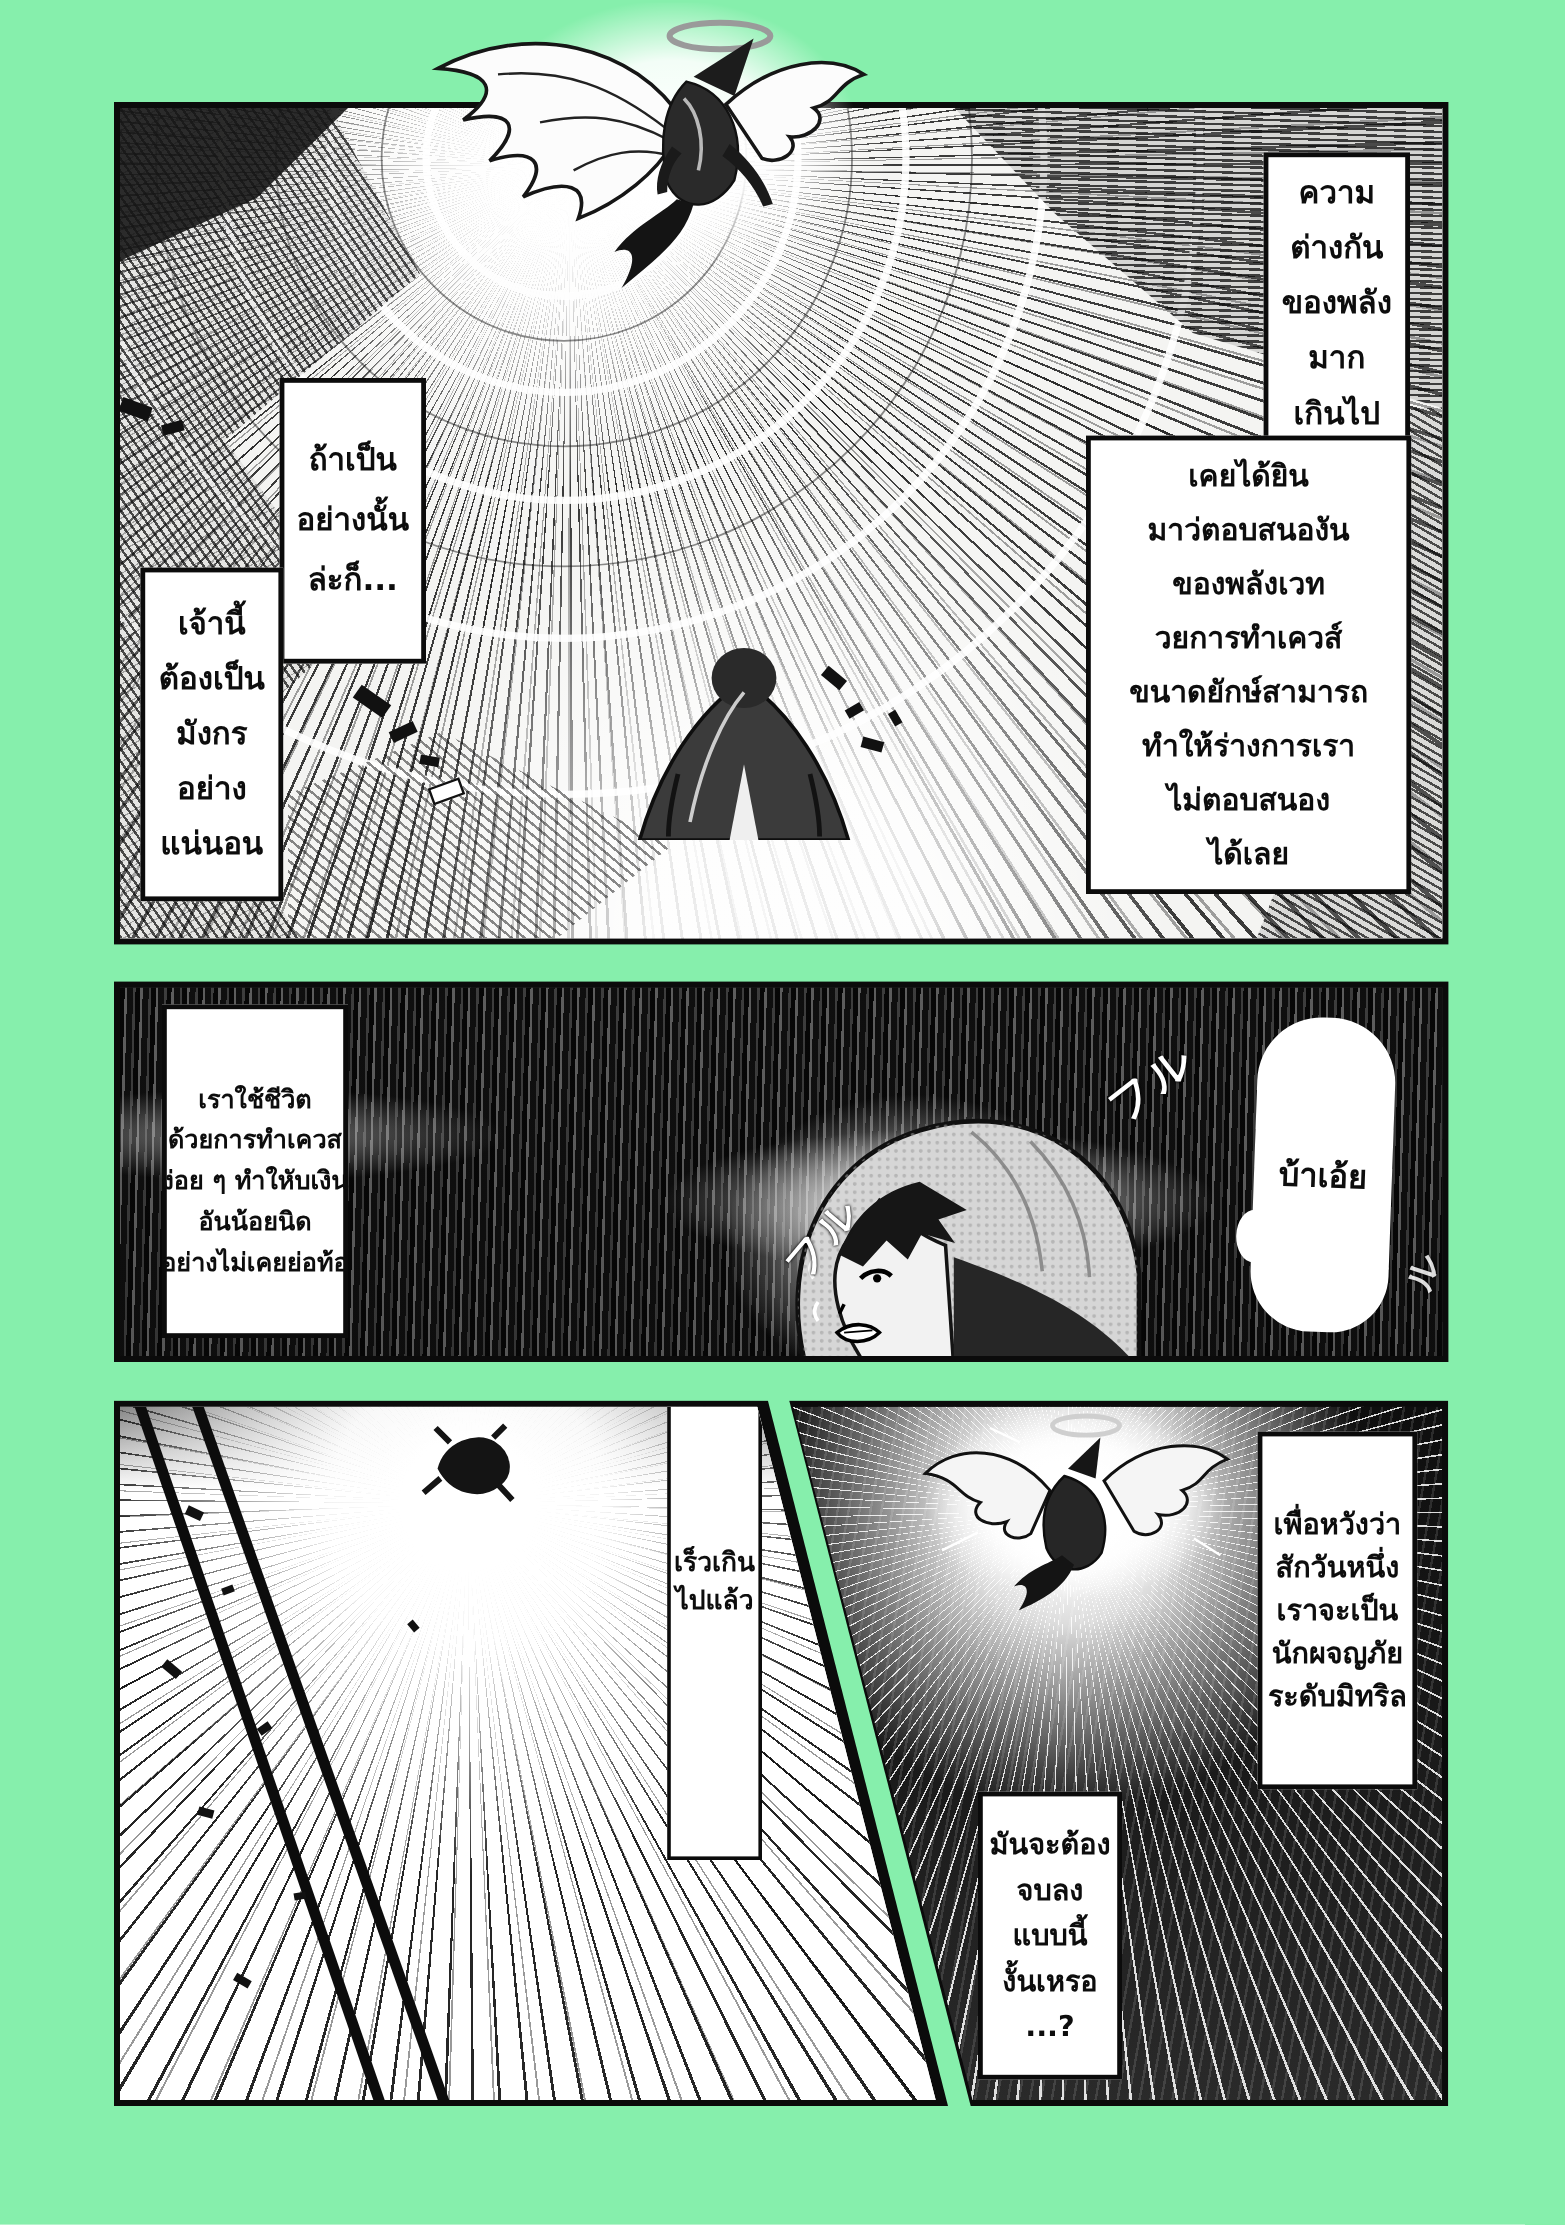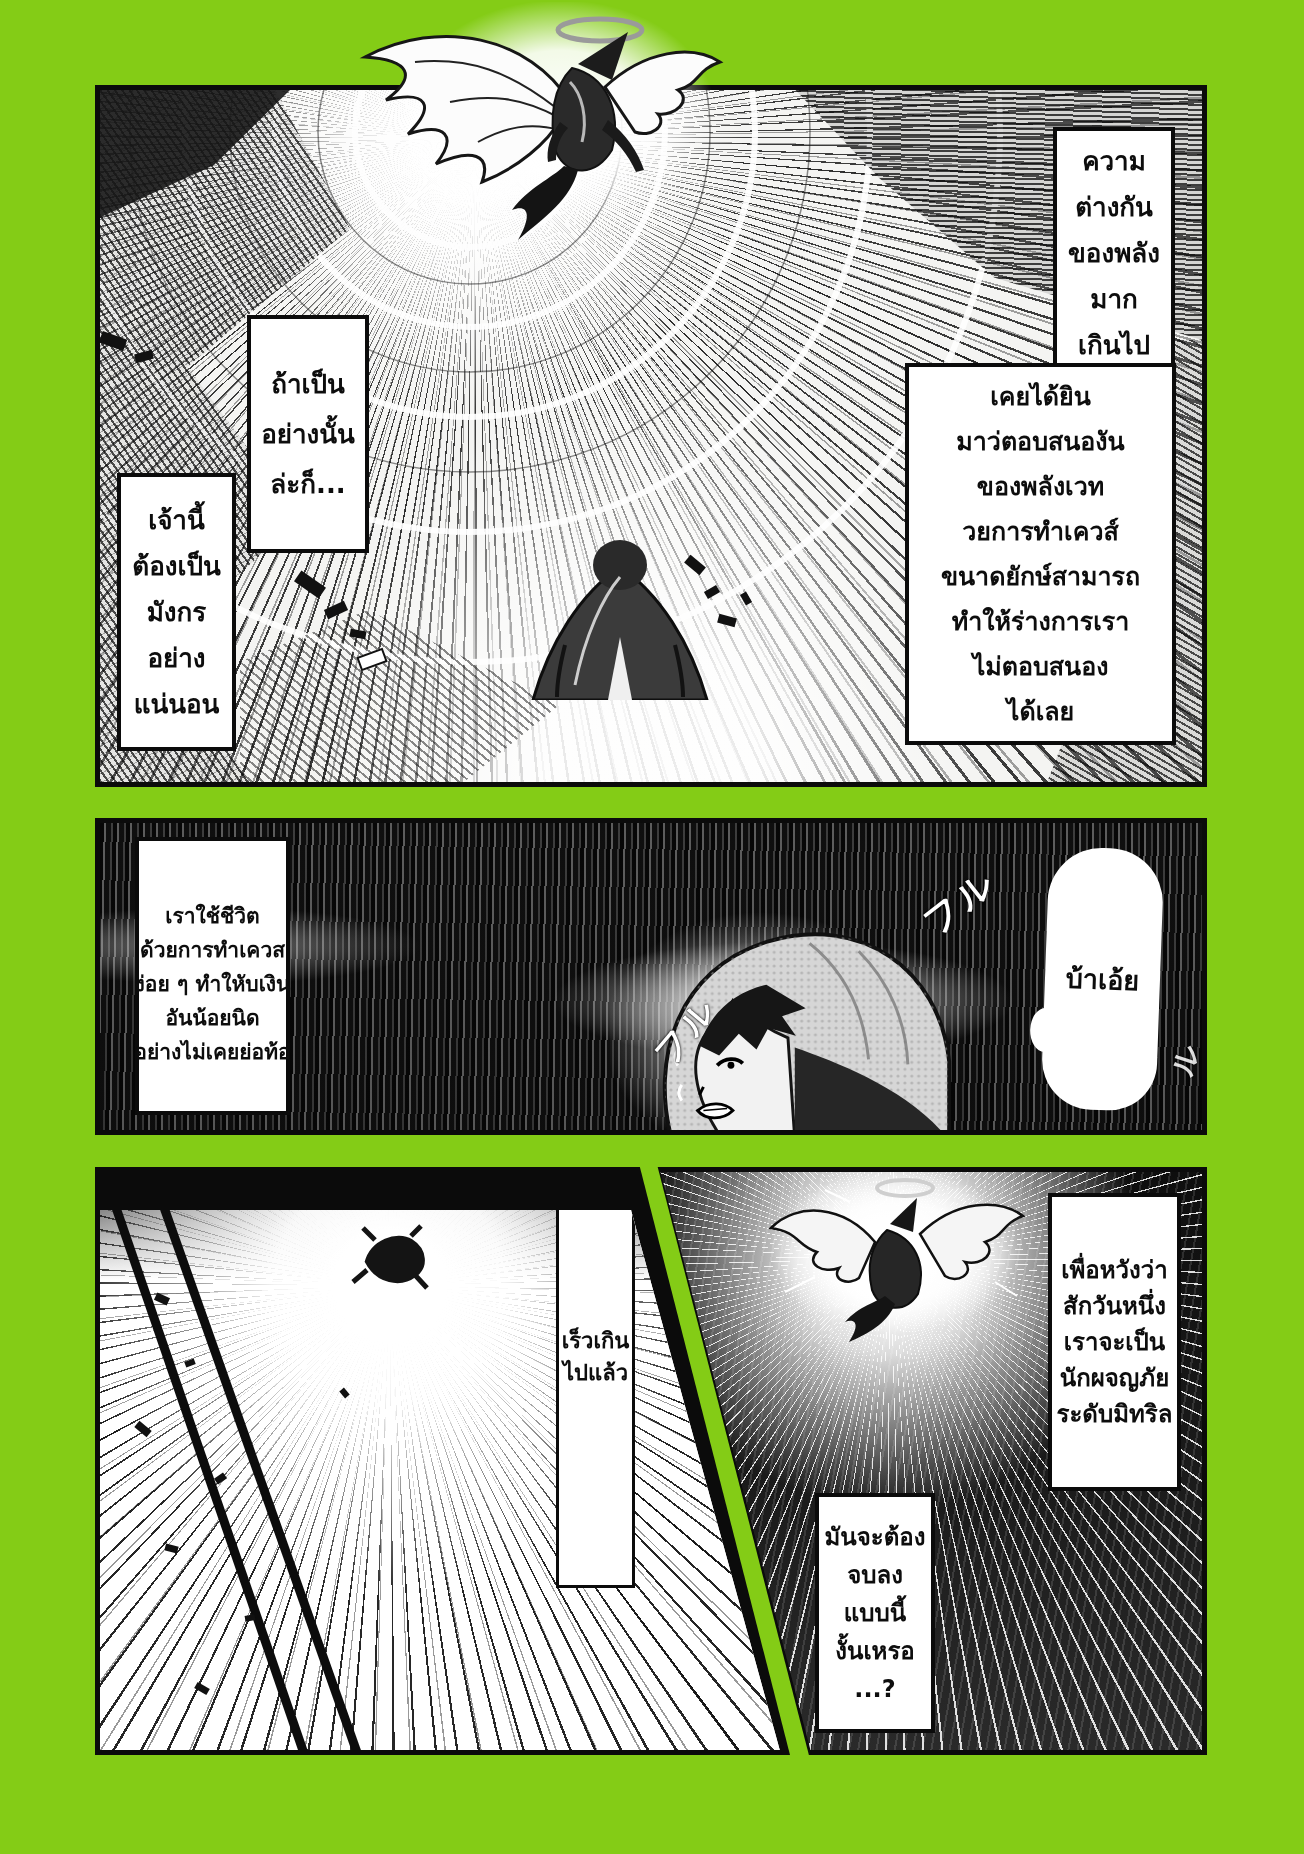--- a/index.html
+++ b/index.html
@@ -1,16 +1,16 @@
 <!DOCTYPE html>
 <html><head>
 <meta charset="utf-8">
 <style>
   html,body{margin:0;padding:0;background:#fff;}
-  .page{position:relative;width:1304px;height:1854px;background:#84cc16;overflow:hidden;
+  .page{position:relative;width:1304px;height:1854px;background:#86efac;overflow:hidden;
         font-family:"DejaVu Sans","Liberation Sans",sans-serif;}
   .panel{position:absolute;background:#0b0b0b;}
   .pinner{position:absolute;inset:5px;background:#fff;overflow:hidden;}
   .abs{position:absolute;}
   
   .nbox{position:absolute;background:#fff;border:4px solid #0b0b0b;display:flex;flex-direction:column;
         justify-content:center;align-items:center;text-align:center;font-weight:bold;color:#0d0d0d;z-index:20;}
   .nbox .ln{white-space:nowrap;line-height:var(--lh,44px);}
   .topal{justify-content:flex-start;text-align:right;}
   
@@ -18,21 +18,21 @@
           font-weight:bold;color:#0d0d0d;z-index:15;}
   .bubble::before{content:"";position:absolute;left:-13px;top:62%;width:30px;height:44px;border-radius:50%;background:#fff;}
   .sfx{position:absolute;color:#fff;font-weight:bold;z-index:12;letter-spacing:3px;
        text-shadow:0 0 3px #000,0 0 1px #000;}
   .debris{position:absolute;background:#111;z-index:6;}
   .wdebris{position:absolute;background:#fff;border:2px solid #111;z-index:6;}
   .slash{position:absolute;background:#0c0c0c;z-index:4;}
   
   .bpl{position:absolute;inset:0;background:#0b0b0b;clip-path:polygon(0 0,49% 0,62.5% 100%,0 100%);}
   .bpl-in{position:absolute;inset:5px;background:#fff;overflow:hidden;
-          clip-path:polygon(0 0,calc(49% - 9px) 0,calc(62.5% - 9px) 100%,0 100%);margin-top:38px;}
+          clip-path:polygon(0 0,calc(49% - 9px) 0,calc(62.5% - 9px) 100%,0 100%);}
   .bpr{position:absolute;inset:0;background:#0b0b0b;clip-path:polygon(50.6% 0,100% 0,100% 100%,64.2% 100%);}
   .bpr-in{position:absolute;inset:5px;background:#181818;overflow:hidden;
           clip-path:polygon(calc(50.6% + 3px) 0,100% 0,100% 100%,calc(64.2% + 3px) 100%);}
 </style>
 </head>
 <body>
 
 <div class="page">
 
   <div class="panel" style="left:95px;top:85px;width:1112px;height:702px;">
@@ -108,21 +108,21 @@
       <div class="nbox" style="left:805px;top:273px;width:263px;height:374px;font-size:25px;--lh:45px;">
         <div class="ln">เคยได้ยิน</div>
         <div class="ln">มาว่ตอบสนองัน</div>
         <div class="ln">ของพลังเวท</div>
         <div class="ln">วยการทำเควส์</div>
         <div class="ln">ขนาดยักษ์สามารถ</div>
         <div class="ln">ทำให้ร่างการเรา</div>
         <div class="ln">ไม่ตอบสนอง</div>
         <div class="ln">ได้เลย</div>
       </div>
-      <div class="nbox" style="left:133px;top:225px;width:114px;height:230px;font-size:26px;margin-left:14px;--lh:50px;">
+      <div class="nbox" style="left:133px;top:225px;width:114px;height:230px;font-size:26px;--lh:50px;">
         <div class="ln">ถ้าเป็น</div>
         <div class="ln">อย่างนั้น</div>
         <div class="ln">ล่ะก็...</div>
       </div>
       <div class="nbox" style="left:17px;top:383px;width:111px;height:270px;font-size:26px;--lh:46px;">
         <div class="ln">เจ้านี้</div>
         <div class="ln">ต้องเป็น</div>
         <div class="ln">มังกร</div>
         <div class="ln">อย่าง</div>
         <div class="ln">แน่นอน</div>

